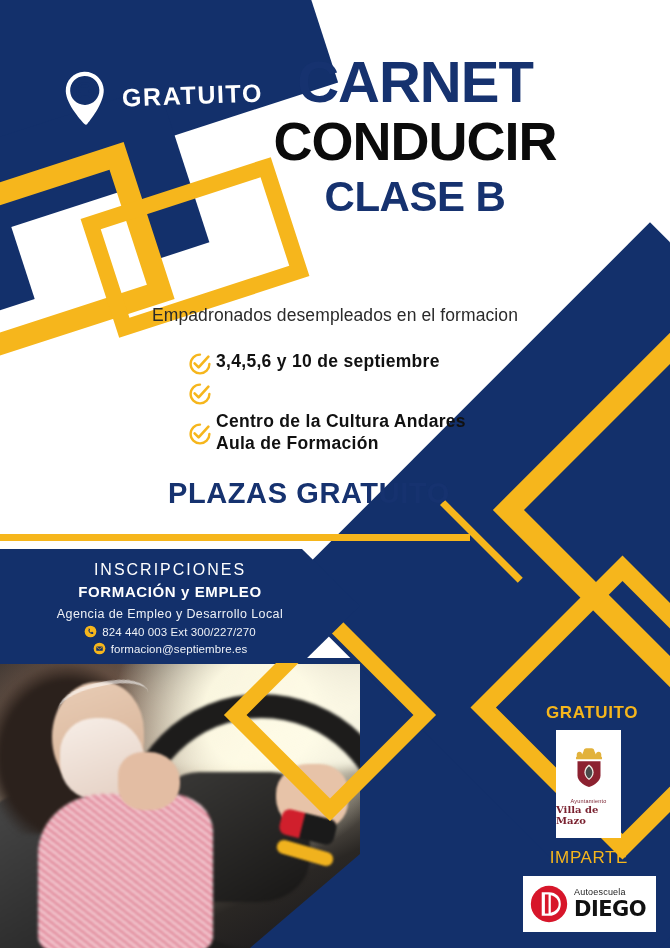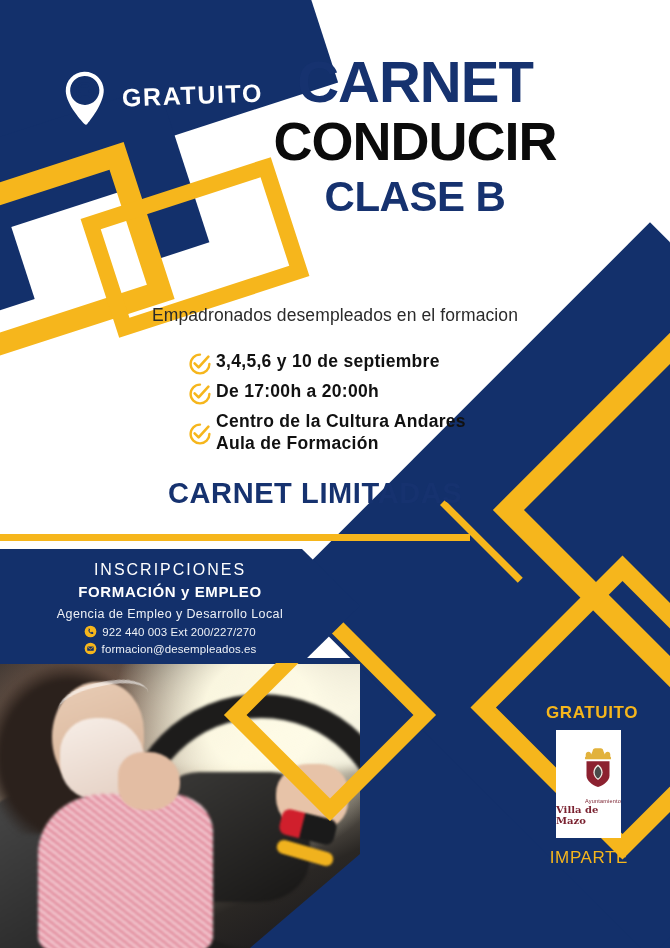--- a/index.html
+++ b/index.html
@@ -270,21 +270,21 @@
     position:absolute;right:32px;top:703px;z-index:9;
     font-size:17px;font-weight:700;color:#F6B61C;letter-spacing:.6px;
   }
   .imparte-lbl{
     position:absolute;right:42px;top:848px;z-index:9;
     font-size:17px;font-weight:400;color:#F6B61C;letter-spacing:.6px;
   }
   .logo-mazo{
     position:absolute;left:556px;top:730px;width:65px;height:108px;
     background:#fff;z-index:9;display:flex;flex-direction:column;
-    align-items:flex-end;justify-content:center;
+    align-items:center;justify-content:center;
   }
   .logo-diego{
     position:absolute;left:523px;top:876px;width:133px;height:56px;
     background:#fff;z-index:9;display:flex;align-items:center;gap:5px;
     padding:0 6px;box-sizing:border-box;
   }
   .diego-txt{display:flex;flex-direction:column;line-height:1;}
   .diego-ae{font-size:9px;color:#222;letter-spacing:.2px;margin-bottom:2px;}
   .diego-name{font-size:21px;font-weight:700;color:#111;letter-spacing:-.5px;font-family:"DejaVu Sans",sans-serif;}
   .mazo-cap{font-size:5.5px;color:#7a2230;margin-top:3px;letter-spacing:.2px;}
@@ -347,65 +347,77 @@
         <path d="M12 2.6A9.4 9.4 0 1 0 21.4 12" fill="none" stroke="#F6B61C" stroke-width="2.4" stroke-linecap="round"></path>
         <path d="M6.6 11.4 10.6 15.4 20.4 4.6" fill="none" stroke="#F6B61C" stroke-width="2.6" stroke-linecap="round" stroke-linejoin="round"></path>
       </svg>
       <div class="btxt"><span>3,4,5,6 y 10 de septiembre</span></div>
     </div>
     <div class="bullet">
       <svg class="check-icon" viewBox="0 0 24 24">
         <path d="M12 2.6A9.4 9.4 0 1 0 21.4 12" fill="none" stroke="#F6B61C" stroke-width="2.4" stroke-linecap="round"></path>
         <path d="M6.6 11.4 10.6 15.4 20.4 4.6" fill="none" stroke="#F6B61C" stroke-width="2.6" stroke-linecap="round" stroke-linejoin="round"></path>
       </svg>
-      <div class="btxt"><span>De 17:00h a 20:00h</span></div>
     </div>
     <div class="bullet">
       <svg class="check-icon" viewBox="0 0 24 24" style="margin-top:12px;">
         <path d="M12 2.6A9.4 9.4 0 1 0 21.4 12" fill="none" stroke="#F6B61C" stroke-width="2.4" stroke-linecap="round"></path>
         <path d="M6.6 11.4 10.6 15.4 20.4 4.6" fill="none" stroke="#F6B61C" stroke-width="2.6" stroke-linecap="round" stroke-linejoin="round"></path>
       </svg>
       <div class="btxt">
         <div>Centro de la Cultura Andares</div>
         <div>Aula de Formación</div>
       </div>
     </div>
   </div>
 
-  <div class="plazas">CARNET LIMITADAS</div>
+  <div class="plazas">PLAZAS GRATUITO</div>
 
   <div class="banner">
     <div class="b-title">INSCRIPCIONES</div>
     <div class="b-sub">FORMACIÓN y EMPLEO</div>
     <div class="b-agency">Agencia de Empleo y Desarrollo Local</div>
     <div class="b-line">
       <svg class="mini-icon" viewBox="0 0 16 16">
         <circle cx="8" cy="8" r="7.2" fill="#F6B61C"></circle>
         <path d="M5.4 4.4c.5-.4 1-.2 1.3.2l.7 1c.2.3.1.6-.1.8l-.5.4c-.1.1-.2.3-.1.5.3.8 1 1.5 1.8 1.8.2.1.4 0 .5-.1l.4-.5c.2-.2.5-.3.8-.1l1 .7c.4.3.6.8.2 1.3-.4.5-1 .8-1.7.7-2-.3-4-2.3-4.3-4.3-.1-.7.2-1.3.7-1.7Z" fill="#13306B"></path>
       </svg>
-      <span>922 440 003 Ext 200/227/270</span>
+      <span>824 440 003 Ext 300/227/270</span>
     </div>
     <div class="b-line">
       <svg class="mini-icon" viewBox="0 0 16 16">
         <circle cx="8" cy="8" r="7.2" fill="#F6B61C"></circle>
         <rect x="4" y="5.6" width="8" height="5.2" rx=".7" fill="#13306B"></rect>
         <path d="M4.3 6.1 8 8.7l3.7-2.6" fill="none" stroke="#F6B61C" stroke-width=".9"></path>
       </svg>
-      <span>formacion@desempleados.es</span>
+      <span>formacion@septiembre.es</span>
     </div>
   </div>
 
   <div class="organiza-lbl">GRATUITO</div>
   <div class="logo-mazo">
     <svg viewBox="0 0 60 66" width="46" height="52">
       <path d="M14 14c0-2 1.6-3.6 3.6-3.6S21 12 21 14l2-4.6c0-2 1.6-3.6 3.6-3.6h6.8c2 0 3.6 1.6 3.6 3.6L39 14c0-2 1.6-3.6 3.6-3.6S46 12 46 14v3.6H14Z" fill="#E2B23C"></path>
       <rect x="13" y="17" width="34" height="3.4" rx="1.2" fill="#E2B23C"></rect>
       <path d="M15 23h30v18c0 8-7.5 12.4-15 15.6C22.5 53.4 15 49 15 41Z" fill="#8C2130"></path>
       <path d="M30 27c3.5 2.2 6 6 6 10.2 0 4.4-2.6 8-6 10-3.4-2-6-5.6-6-10C24 33 26.5 29.2 30 27Z" fill="#f2efe8"></path>
       <path d="M30 29.5c2.6 1.9 4.4 4.9 4.4 8 0 3.4-1.9 6.2-4.4 7.9-2.5-1.7-4.4-4.5-4.4-7.9 0-3.1 1.8-6.1 4.4-8Z" fill="#4a4a4a"></path>
     </svg>
     <div class="mazo-cap">Ayuntamiento</div>
     <div class="mazo-name">Villa de Mazo</div>
   </div>
 
   <div class="imparte-lbl">IMPARTE</div>
+  <div class="logo-diego">
+    <svg viewBox="0 0 44 44" width="40" height="40">
+      <circle cx="22" cy="22" r="20" fill="#D7162A"></circle>
+      <path d="M13 8h9c8.3 0 14 6.1 14 14s-5.7 14-14 14h-9Z" fill="#ffffff"></path>
+      <path d="M13 8h9c8.3 0 14 6.1 14 14s-5.7 14-14 14h-9Z" fill="none" stroke="#D7162A" stroke-width="2"></path>
+      <path d="M17.5 11.5h4v21h-4Z" fill="#D7162A"></path>
+      <path d="M24 12.5c5.2 1.2 8.6 5 8.6 9.5s-3.4 8.3-8.6 9.5Z" fill="#D7162A"></path>
+    </svg>
+    <div class="diego-txt">
+      <span class="diego-ae">Autoescuela</span>
+      <span class="diego-name">DIEGO</span>
+    </div>
+  </div>
 
 </div>
 
 </body></html>

